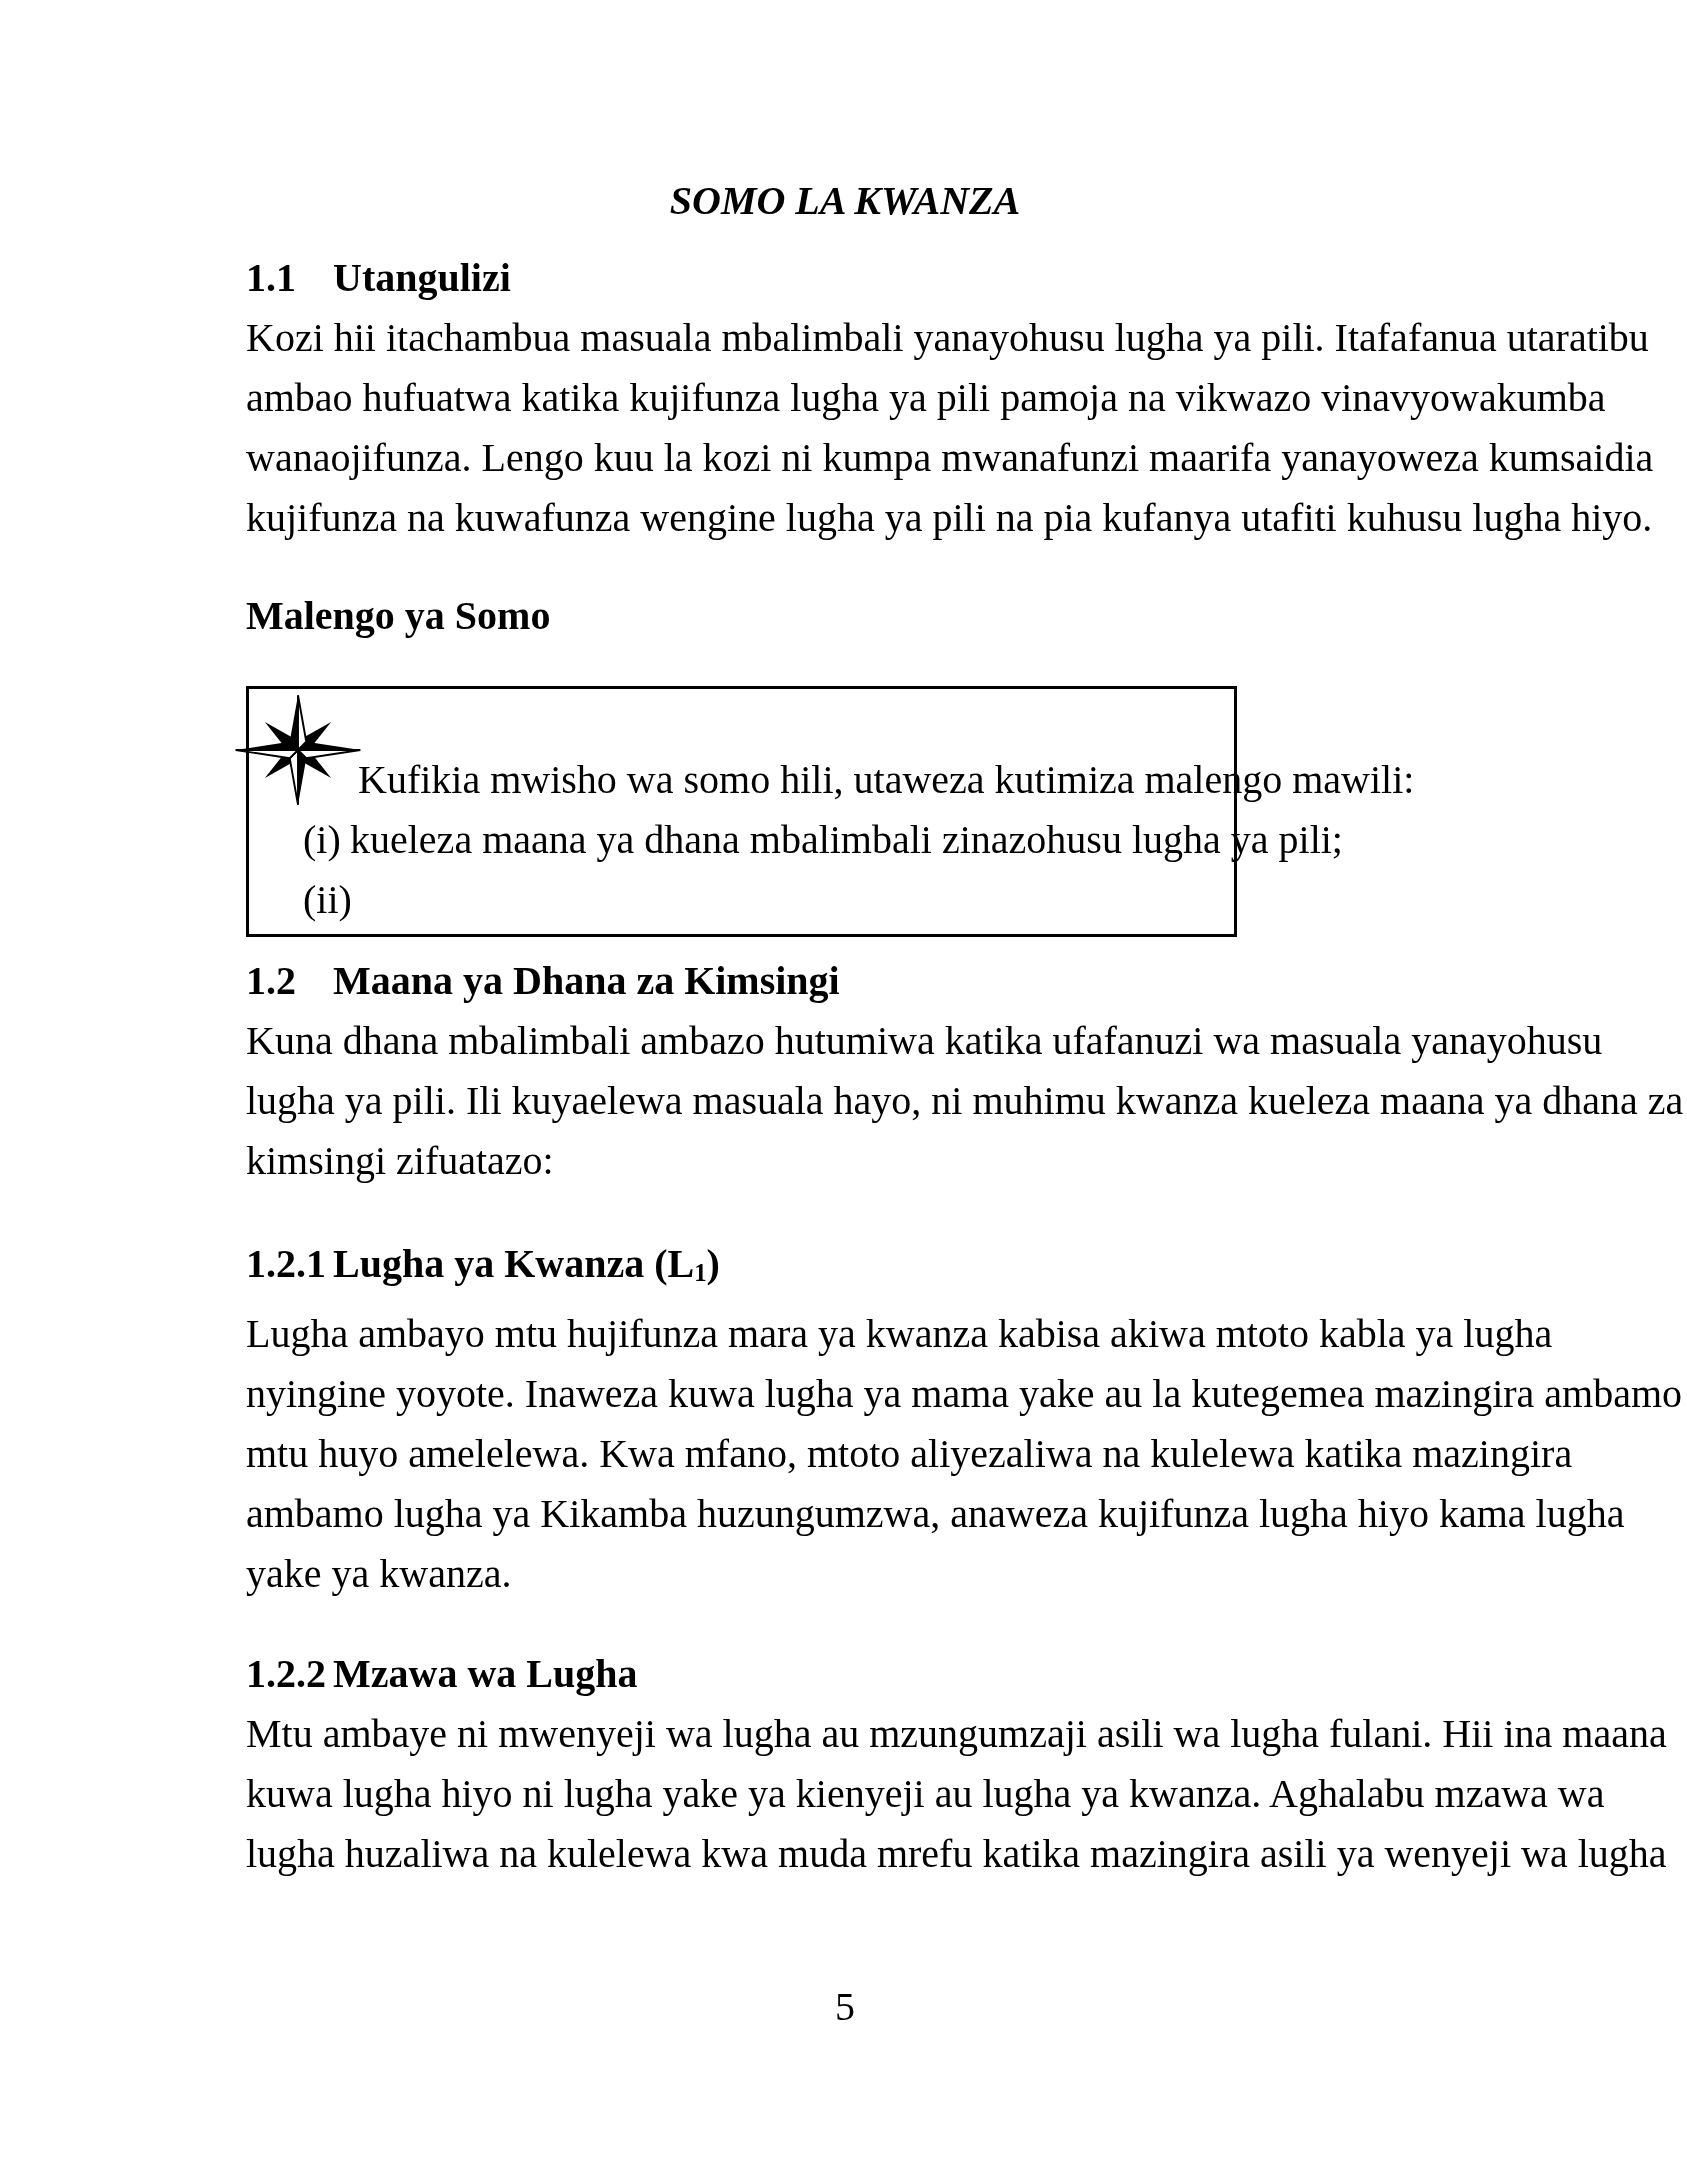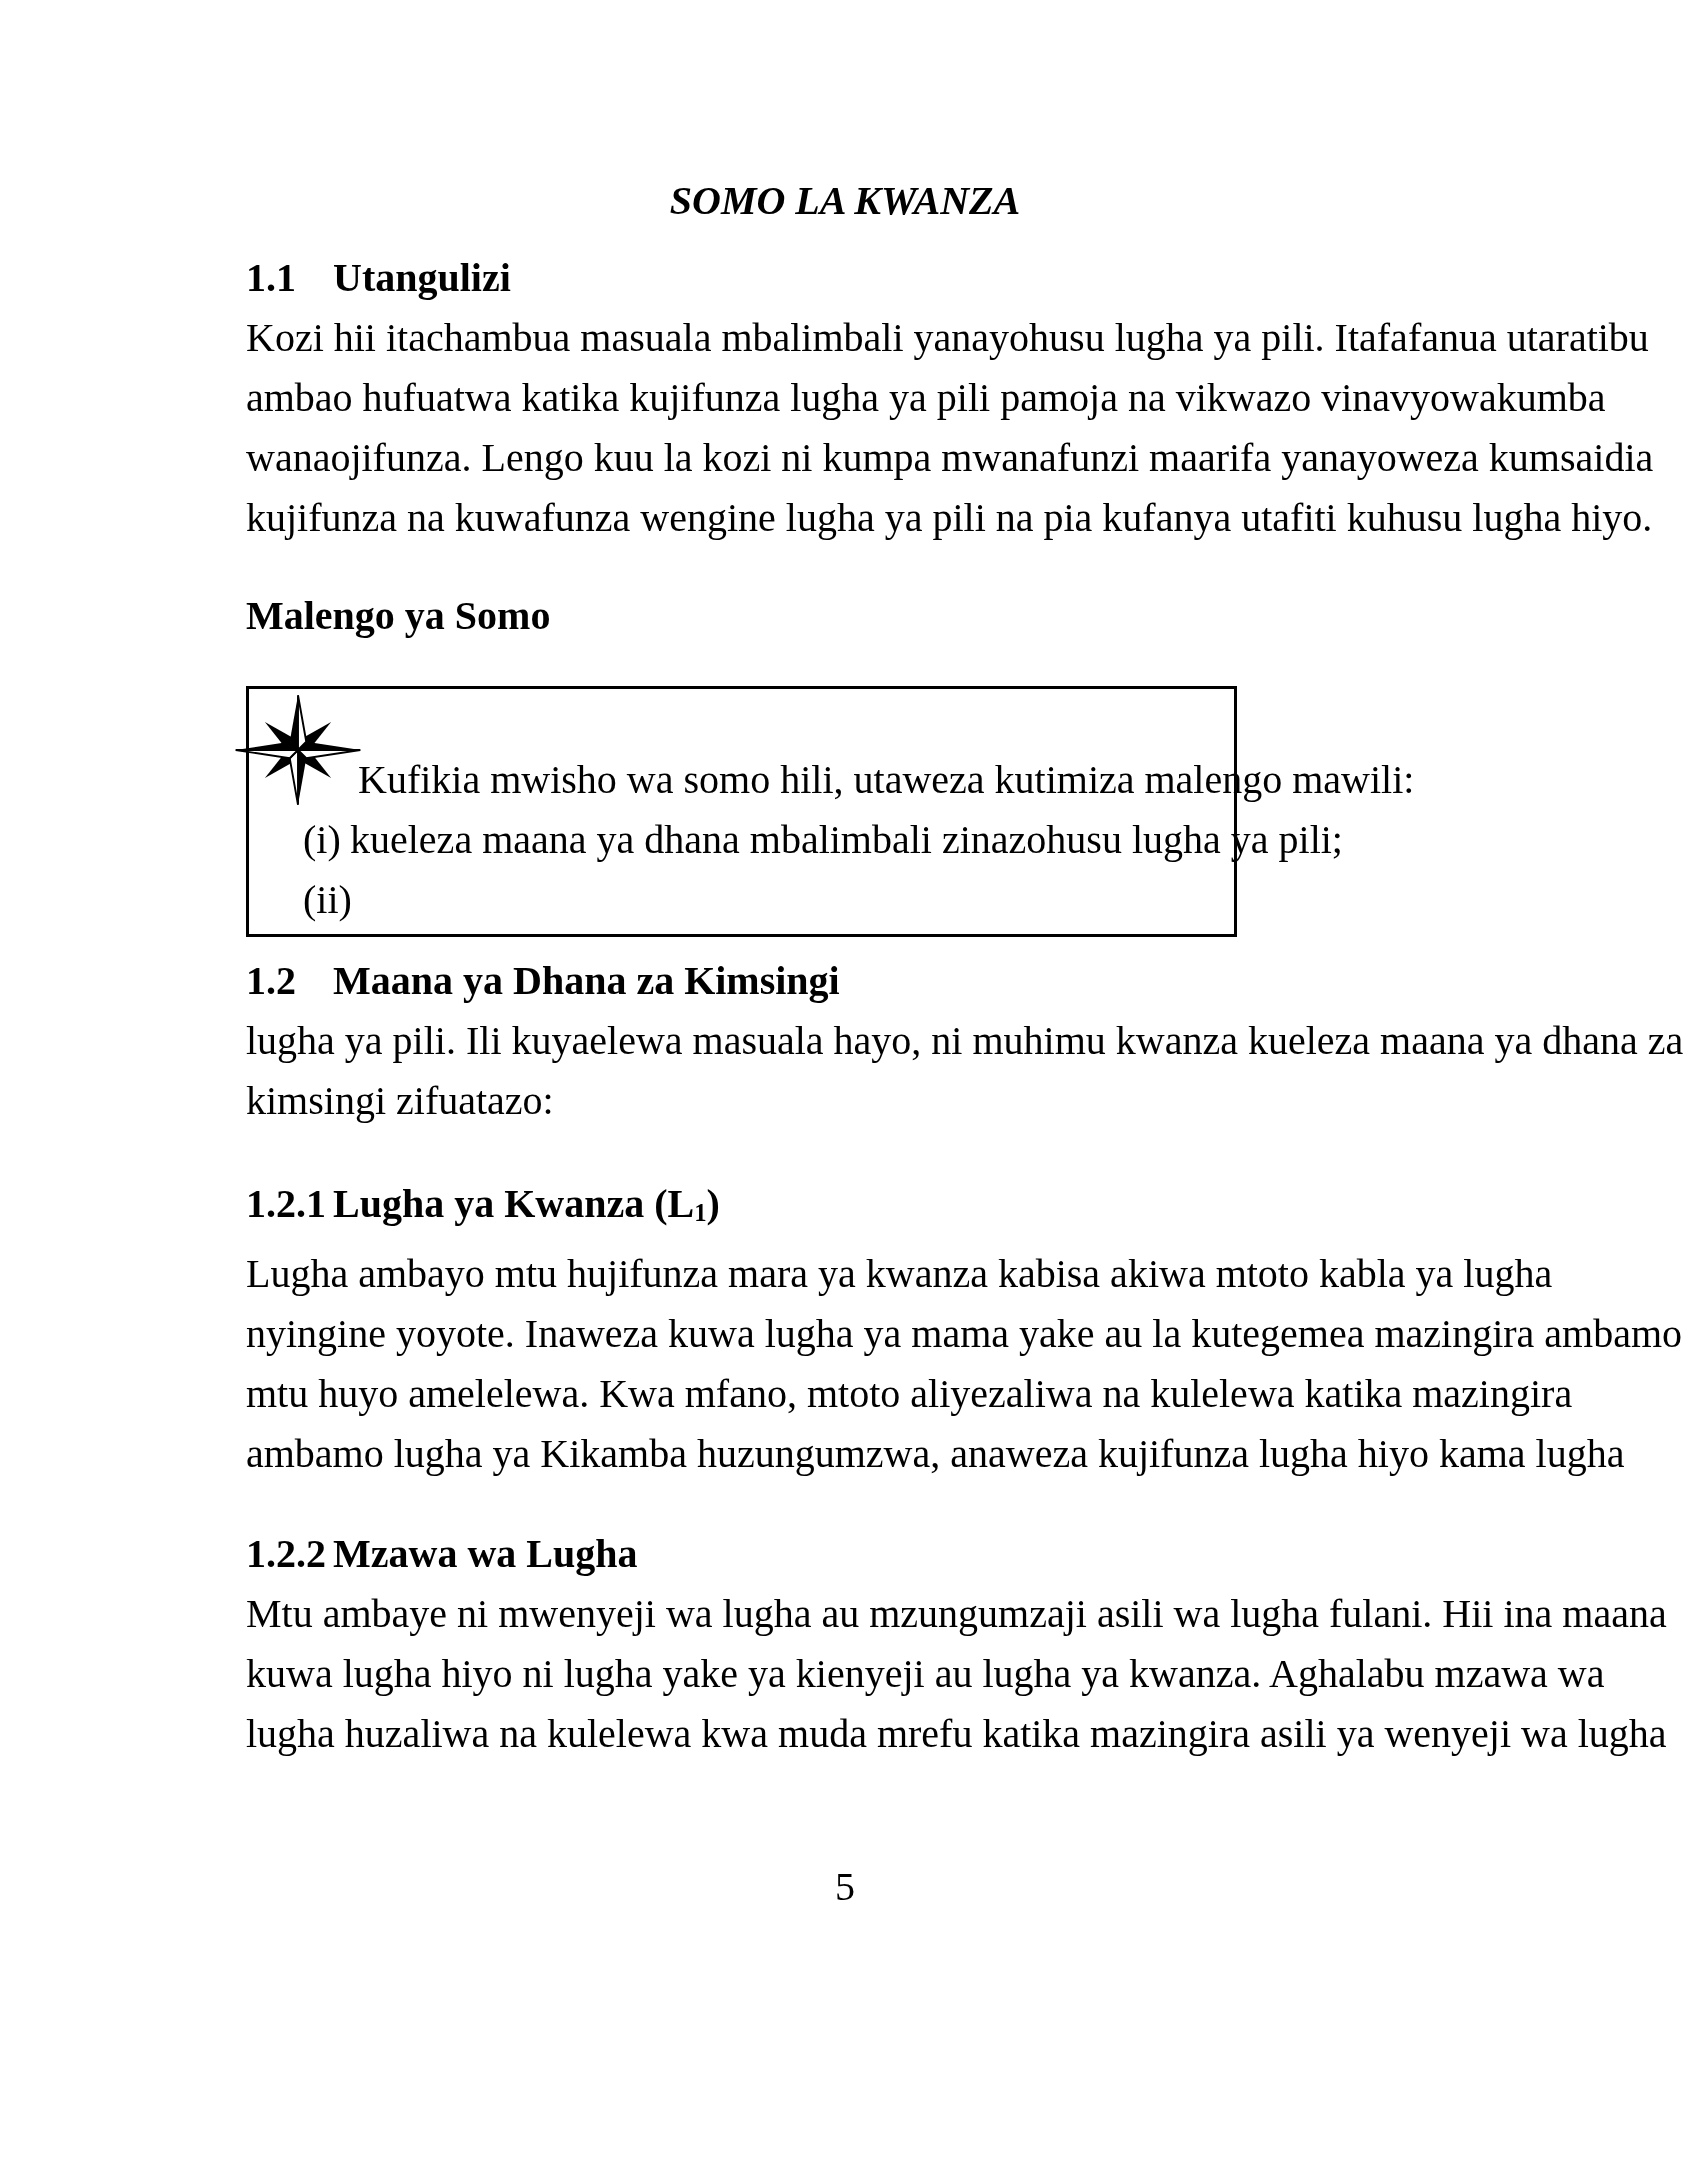--- a/index.html
+++ b/index.html
@@ -91,33 +91,35 @@
       <div class="obj-item">
         <span class="obj-marker">(ii)</span>
       </div>
     </div>
 
     <div class="heading mt22">
       <span class="hnum">1.2</span><span>Maana ya Dhana za Kimsingi</span>
     </div>
 
     <div class="para">
+        <div class="jline">Kuna dhana mbalimbali ambazo hutumiwa katika ufafanuzi wa masuala yanayohusu</div>
         <div class="jline">lugha ya pili. Ili kuyaelewa masuala hayo, ni muhimu kwanza kueleza maana ya dhana za</div>
         <div class="lline">kimsingi zifuatazo:</div>
       </div>
 
     <div class="heading mt65">
       <span class="hnum">1.2.1</span><span>Lugha ya Kwanza (L</span><sub class="sub">1</sub><span>)</span>
     </div>
 
     <div class="para">
         <div class="jline">Lugha ambayo mtu hujifunza mara ya kwanza kabisa akiwa mtoto kabla ya lugha</div>
         <div class="jline">nyingine yoyote. Inaweza kuwa lugha ya mama yake au la kutegemea mazingira ambamo</div>
         <div class="jline">mtu huyo amelelewa. Kwa mfano, mtoto aliyezaliwa na kulelewa katika mazingira</div>
         <div class="jline">ambamo lugha ya Kikamba huzungumzwa, anaweza kujifunza lugha hiyo kama lugha</div>
+        <div class="lline">yake ya kwanza.</div>
       </div>
 
     <div class="heading mt60">
       <span class="hnum">1.2.2</span><span>Mzawa wa Lugha</span>
     </div>
 
     <div class="para">
         <div class="jline">Mtu ambaye ni mwenyeji wa lugha au mzungumzaji asili wa lugha fulani. Hii ina maana</div>
         <div class="jline">kuwa lugha hiyo ni lugha yake ya kienyeji au lugha ya kwanza. Aghalabu mzawa wa</div>
         <div class="jline">lugha huzaliwa na kulelewa kwa muda mrefu katika mazingira asili ya wenyeji wa lugha</div>

